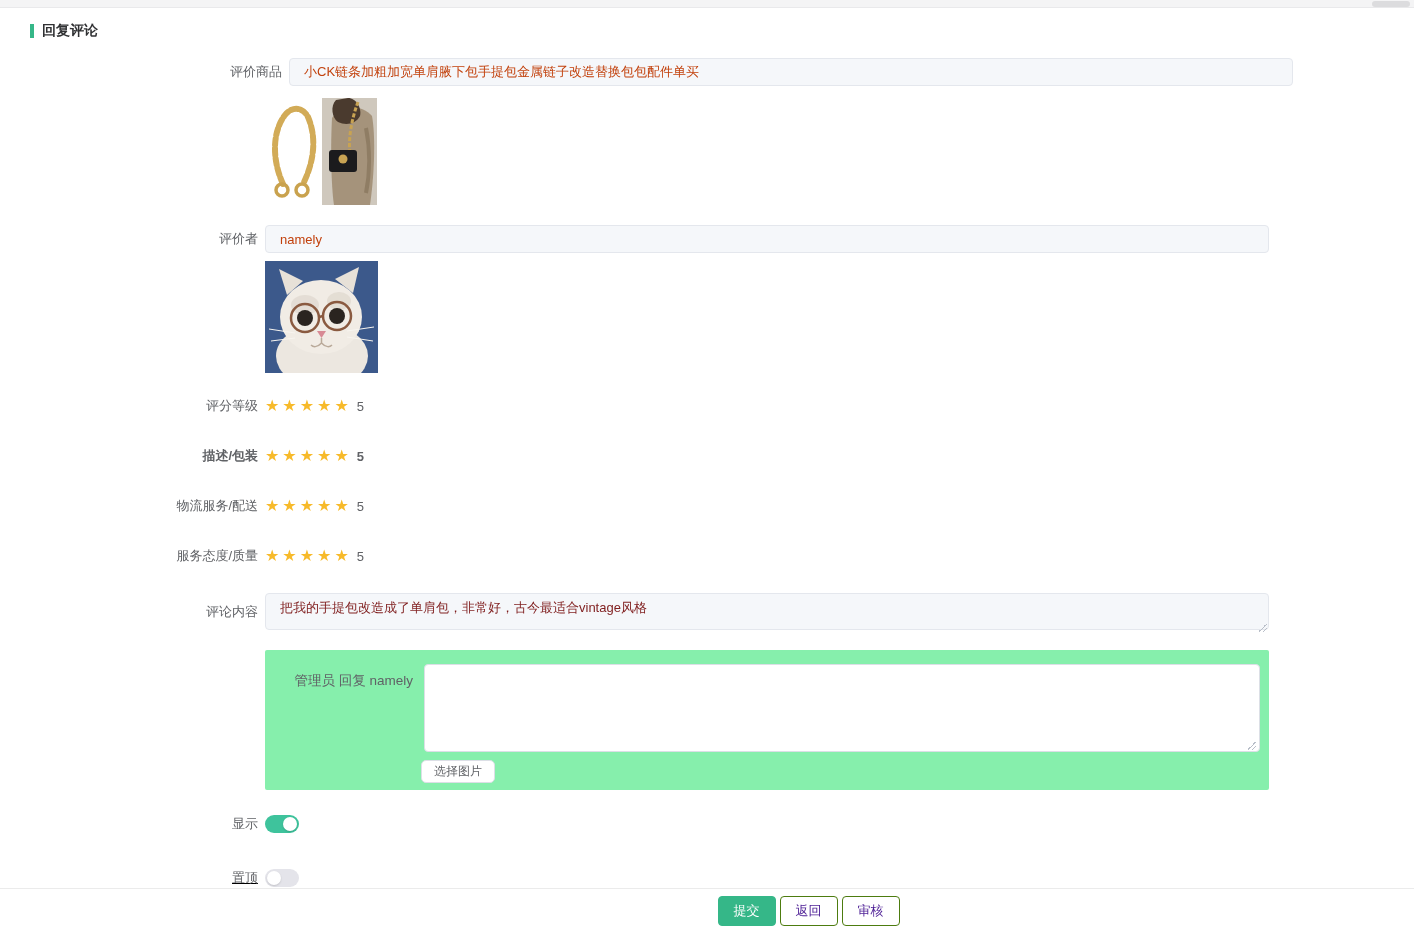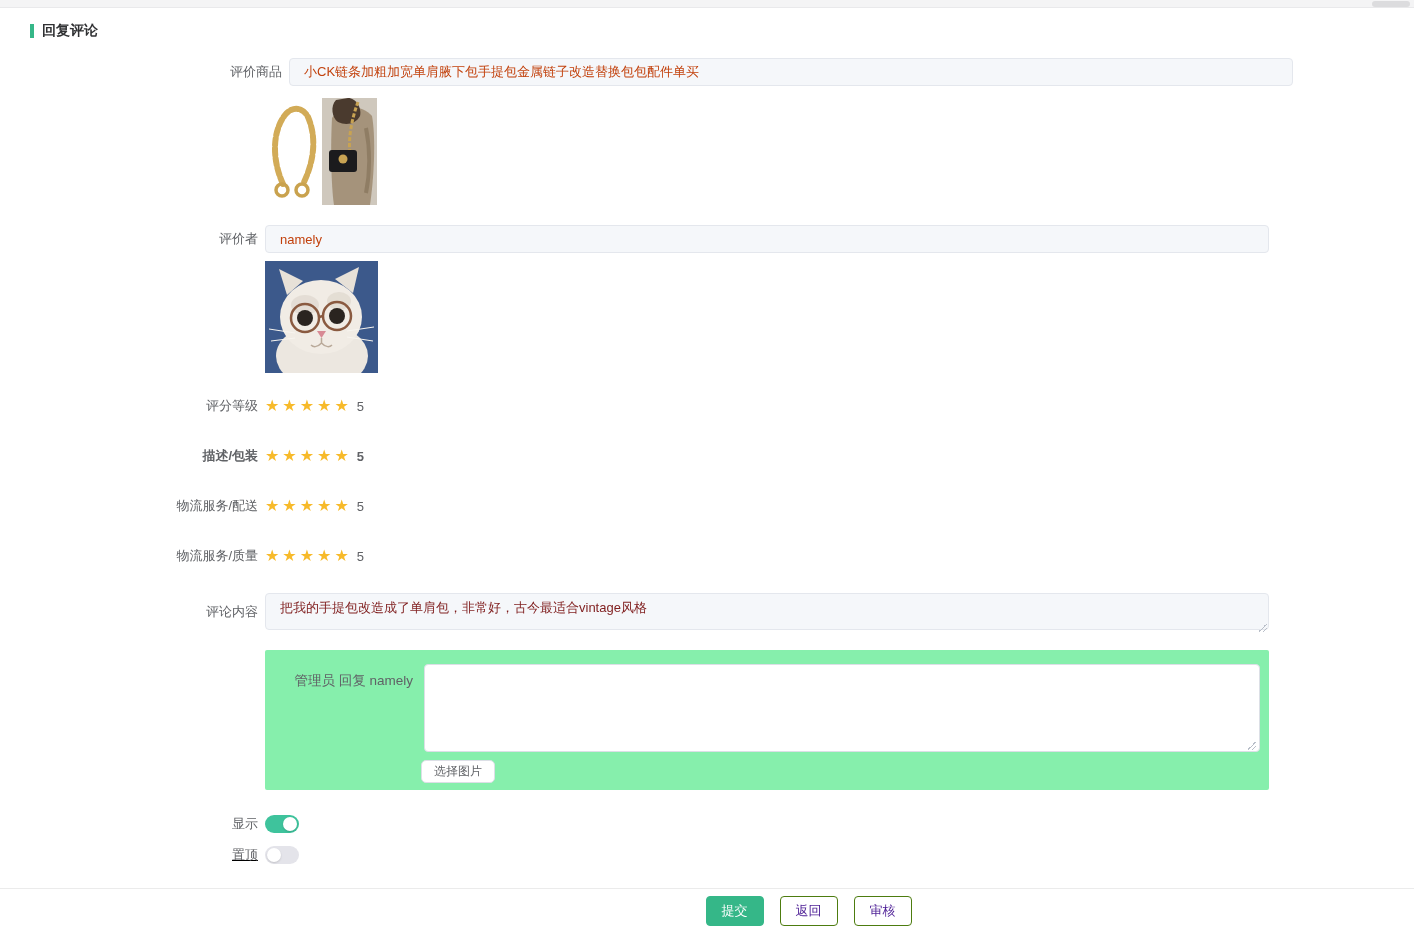--- a/index.html
+++ b/index.html
@@ -62,21 +62,21 @@
   .switch .knob { position:absolute; top:2px; width:14px; height:14px; border-radius:50%;
     background:#fff; box-shadow:0 1px 2px rgba(0,0,0,.15); }
   .switch.on { background:#3ec39c; }
   .switch.on .knob { right:2px; }
   .switch.off { background:#e4e4ea; }
   .switch.off .knob { left:2px; }
 
   
   .footer { position:absolute; left:0; bottom:0; width:1414px; height:45px; background:#fff;
     border-top:1px solid #ebebeb; display:flex; align-items:center; justify-content:center; }
-  .footer-inner { display:flex; gap:16px; margin-left:203px; }
+  .footer-inner { display:flex; gap:4px; margin-left:203px; }
   .btn { height:30px; padding:0 15px; border-radius:4px; font-size:13px; cursor:pointer;
     font-family:"Liberation Sans","DejaVu Sans",sans-serif; }
   .btn-primary { background:#35b788; border:1px solid #35b788; color:#fff; }
   .btn-plain { background:#fff; border:1px solid #4d7c0f; color:#4c1d95; }
 </style>
 </head>
 <body>
 
 <div id="stage">
 
@@ -174,21 +174,21 @@
       <span class="star">★</span>
       <span class="star">★</span>
       <span class="star">★</span>
       <span class="star">★</span>
       <span class="star">★</span>
       <span class="score">5</span>
     </div>
   </div>
 
   <div class="row" style="top:546px; height:20px;">
-    <div class="lbl">物流服务/质量</div>
+    <div class="lbl">服务态度/质量</div>
     <div class="ctrl stars">
       <span class="star">★</span>
       <span class="star">★</span>
       <span class="star">★</span>
       <span class="star">★</span>
       <span class="star">★</span>
       <span class="score">5</span>
     </div>
   </div>
 
@@ -211,21 +211,21 @@
 
   <div class="row" style="top:814px; height:20px;">
     <div class="lbl">显示</div>
     <div class="ctrl">
       <div class="switch on">
         <div class="knob"></div>
       </div>
     </div>
   </div>
 
-  <div class="row" style="top:845px; height:20px;text-decoration:underline;">
+  <div class="row" style="top:868px; height:20px;text-decoration:underline;">
     <div class="lbl">置顶</div>
     <div class="ctrl">
       <div class="switch off">
         <div class="knob"></div>
       </div>
     </div>
   </div>
 
   <div class="footer">
     <div class="footer-inner">

